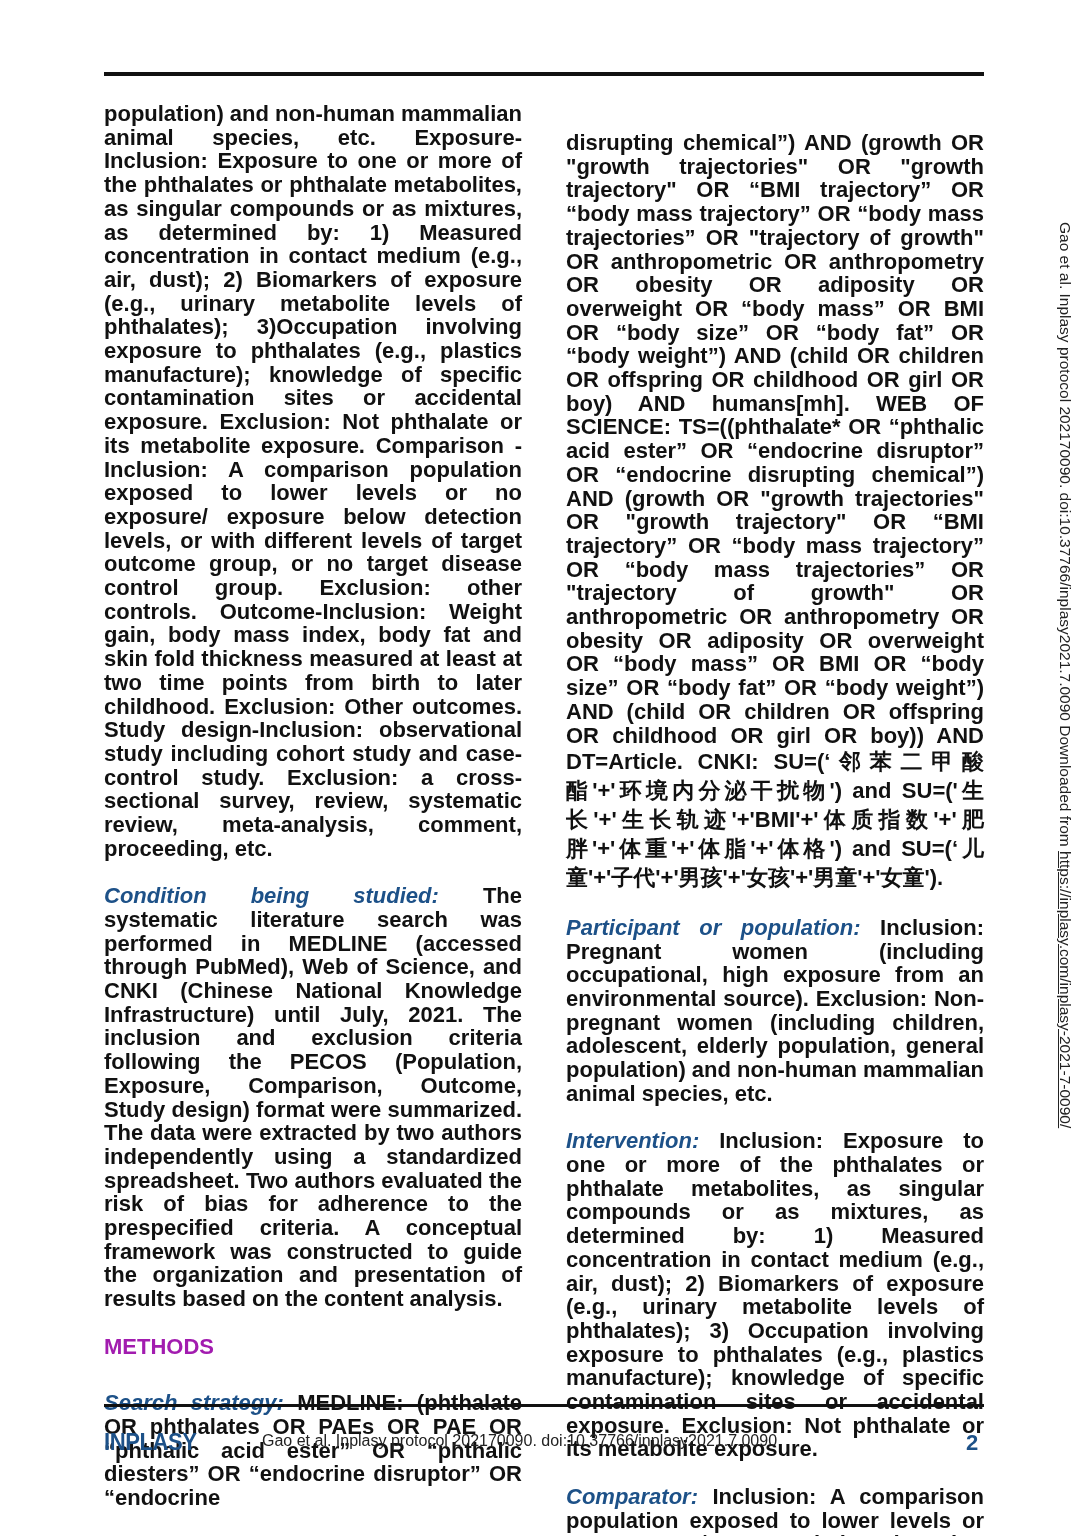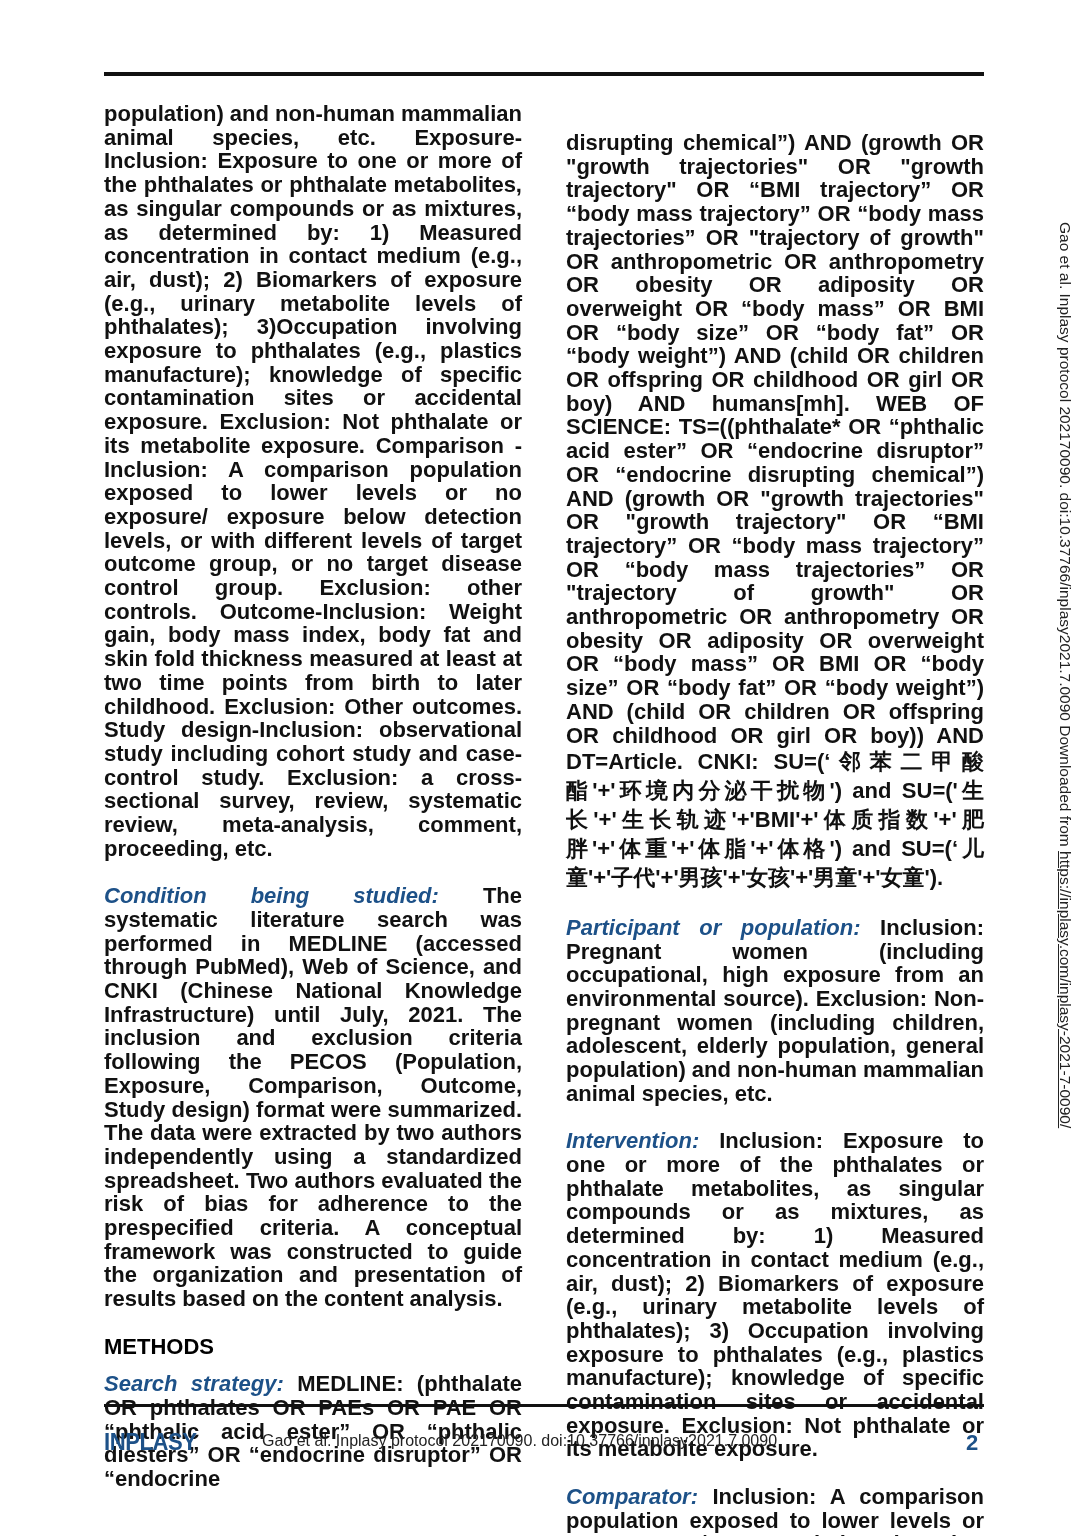--- a/index.html
+++ b/index.html
@@ -7,21 +7,21 @@
          font-family: "Liberation Sans", sans-serif; color: #111111; }
   .rule { position: absolute; left: 104px; width: 880px; height: 4px; background: #111111; }
   .rule.top { top: 72px; }
   .rule.bottom { top: 1404px; height: 3px; }
   .col { position: absolute; top: 102px; width: 418px; font-size: 22px; font-weight: bold;
          line-height: 23.7px; text-align: justify; }
   .col.left { left: 104px; }
   .col.right { left: 566px; margin-top: 29px; }
   .col p { margin: 0 0 23.7px 0; }
   .label { color: #1d5188; font-style: italic; }
-  .heading { color: #000000; margin: 0 0 14px 0; font-weight: bold; }
+  .heading { color: #a21caf; margin: 0 0 33px 0; font-weight: bold; }
   .cjk { line-height: 29px; }
   .footer-brand { position: absolute; left: 104px; top: 1428px; font-size: 24px; font-weight: bold;
                   color: #1d5188; letter-spacing: -0.5px; transform: scaleX(0.92); transform-origin: left; }
   .footer-cite { position: absolute; left: 262px; top: 1432px; font-size: 16px; color: #222222; }
   .footer-page { position: absolute; left: 966px; top: 1430px; font-size: 22px; font-weight: bold; color: #1d5188; }
   .side { position: absolute; left: 1054px; top: 222px; width: 1090px; font-size: 15.5px; color: #222222;
           transform-origin: 0 0; transform: rotate(90deg) translateY(-20px); white-space: nowrap; }
   .side .link { text-decoration: underline; }
 </style>
 </head>

